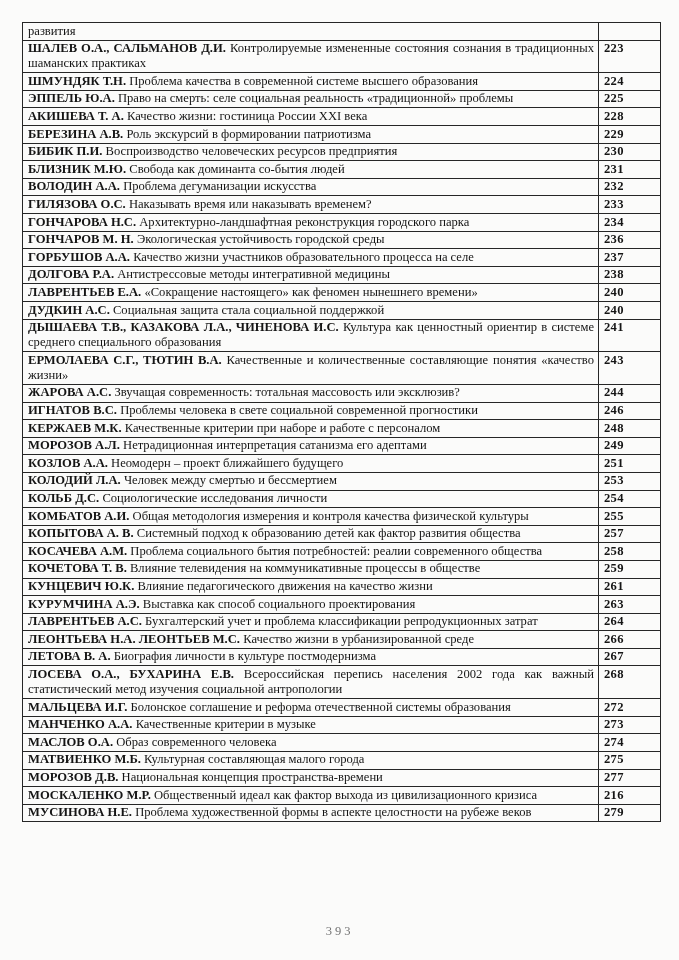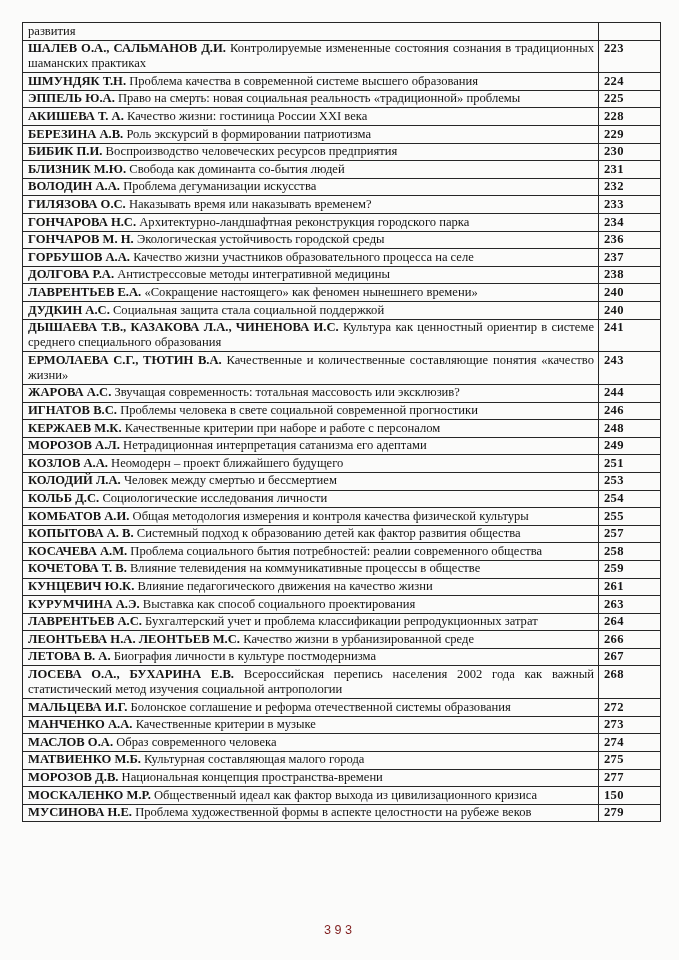--- a/index.html
+++ b/index.html
@@ -43,24 +43,24 @@
     font-size: 13px;
     padding-left: 7px;
     letter-spacing: 0.3px;
   }
   .footer {
     position: absolute;
     left: 0;
     right: 0;
     top: 924px;
     text-align: center;
-    font-family: Liberation Mono, monospace;
+    font-family: Liberation Serif, serif;
     font-size: 12.5px;
     letter-spacing: 3px;
-    color: #7f1d1d;
+    color: #737373;
   }
 </style>
 </head>
 <body>
 
 <div class="page">
   <table class="toc">
     <colgroup>
       <col style="width: 576px;">
       <col style="width: 62px;">
@@ -72,21 +72,21 @@
         </tr>
         <tr>
           <td class="entry"><span class="author">ШАЛЕВ О.А., САЛЬМАНОВ Д.И.</span> <span class="title">Контролируемые измененные состояния сознания в традиционных шаманских практиках</span></td>
           <td class="pagenum">223</td>
         </tr>
         <tr>
           <td class="entry"><span class="author">ШМУНДЯК Т.Н.</span> <span class="title">Проблема качества в современной системе высшего образования</span></td>
           <td class="pagenum">224</td>
         </tr>
         <tr>
-          <td class="entry"><span class="author">ЭППЕЛЬ Ю.А.</span> <span class="title">Право на смерть: новая социальная реальность «традиционной» проблемы</span></td>
+          <td class="entry"><span class="author">ЭППЕЛЬ Ю.А.</span> <span class="title">Право на смерть: селе социальная реальность «традиционной» проблемы</span></td>
           <td class="pagenum">225</td>
         </tr>
         <tr>
           <td class="entry"><span class="author">АКИШЕВА Т. А.</span> <span class="title">Качество жизни: гостиница России XXI века</span></td>
           <td class="pagenum">228</td>
         </tr>
         <tr>
           <td class="entry"><span class="author">БЕРЕЗИНА А.В.</span> <span class="title">Роль экскурсий в формировании патриотизма</span></td>
           <td class="pagenum">229</td>
         </tr>
@@ -221,21 +221,21 @@
         <tr>
           <td class="entry"><span class="author">МАТВИЕНКО М.Б.</span> <span class="title">Культурная составляющая малого города</span></td>
           <td class="pagenum">275</td>
         </tr>
         <tr>
           <td class="entry"><span class="author">МОРОЗОВ Д.В.</span> <span class="title">Национальная концепция пространства-времени</span></td>
           <td class="pagenum">277</td>
         </tr>
         <tr>
           <td class="entry"><span class="author">МОСКАЛЕНКО М.Р.</span> <span class="title">Общественный идеал как фактор выхода из цивилизационного кризиса</span></td>
-          <td class="pagenum">150</td>
+          <td class="pagenum">216</td>
         </tr>
         <tr>
           <td class="entry"><span class="author">МУСИНОВА Н.Е.</span> <span class="title">Проблема художественной формы в аспекте целостности на рубеже веков</span></td>
           <td class="pagenum">279</td>
         </tr>
       </tbody>
   </table>
   <div class="footer">393</div>
 </div>
 

